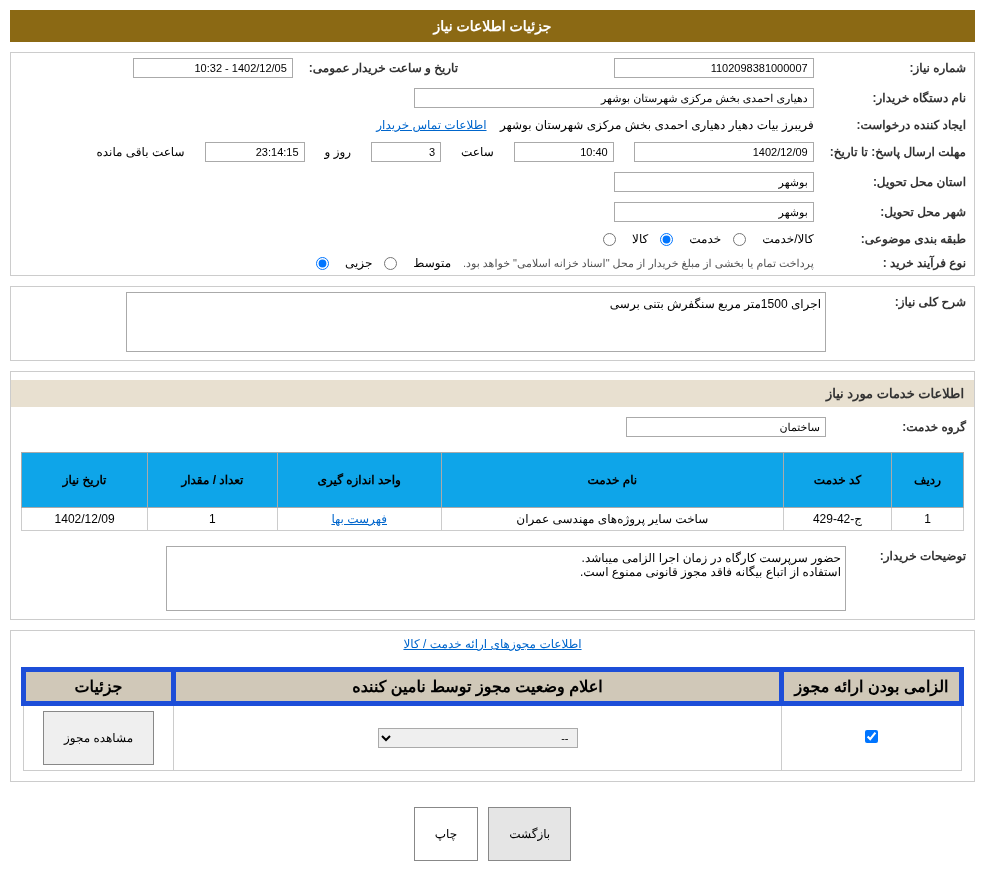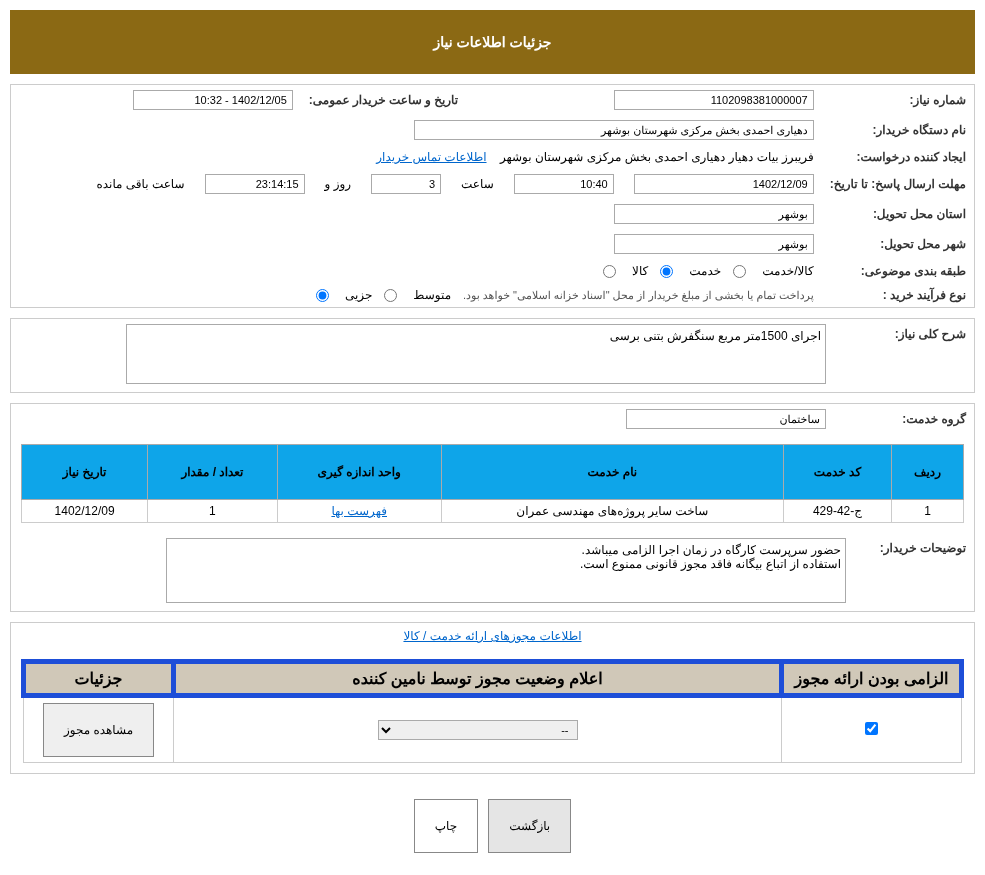--- a/index.html
+++ b/index.html
@@ -12,21 +12,21 @@
     .page-wrapper {
       width: 985px;
       margin: 0 auto;
       background: #fff;
       padding: 10px;
     }
     .header-bar {
       background: #8B6914;
       color: #fff;
       text-align: center;
-      padding: 24px 10px;
+      padding: 8px 10px;
       font-size: 14px;
       font-weight: bold;
       margin-bottom: 10px;
     }
     .section-card {
       border: 1px solid #ccc;
       background: #fff;
       margin-bottom: 10px;
     }
     .info-table {
@@ -267,20 +267,21 @@
         <td class="label-cell" style="vertical-align:top; padding-top:8px;">شرح کلی نیاز:</td>
         <td class="value-cell">
           <textarea class="textarea-box" rows="3" style="width: 700px; height: 60px;">اجرای 1500متر مربع سنگفرش بتنی برسی</textarea>
         </td>
       </tr>
     </tbody>
       </table>
   </div>
 
   <div class="section-card">
+    <div class="section-title">اطلاعات خدمات مورد نیاز</div>
     <table class="info-table">
       <tbody>
           <tr>
         <td class="label-cell">گروه خدمت:</td>
         <td class="value-cell">
           <input class="input-box" type="text" readonly="" style="width: 200px;" value="ساختمان">
         </td>
       </tr>
     </tbody>
       </table>

